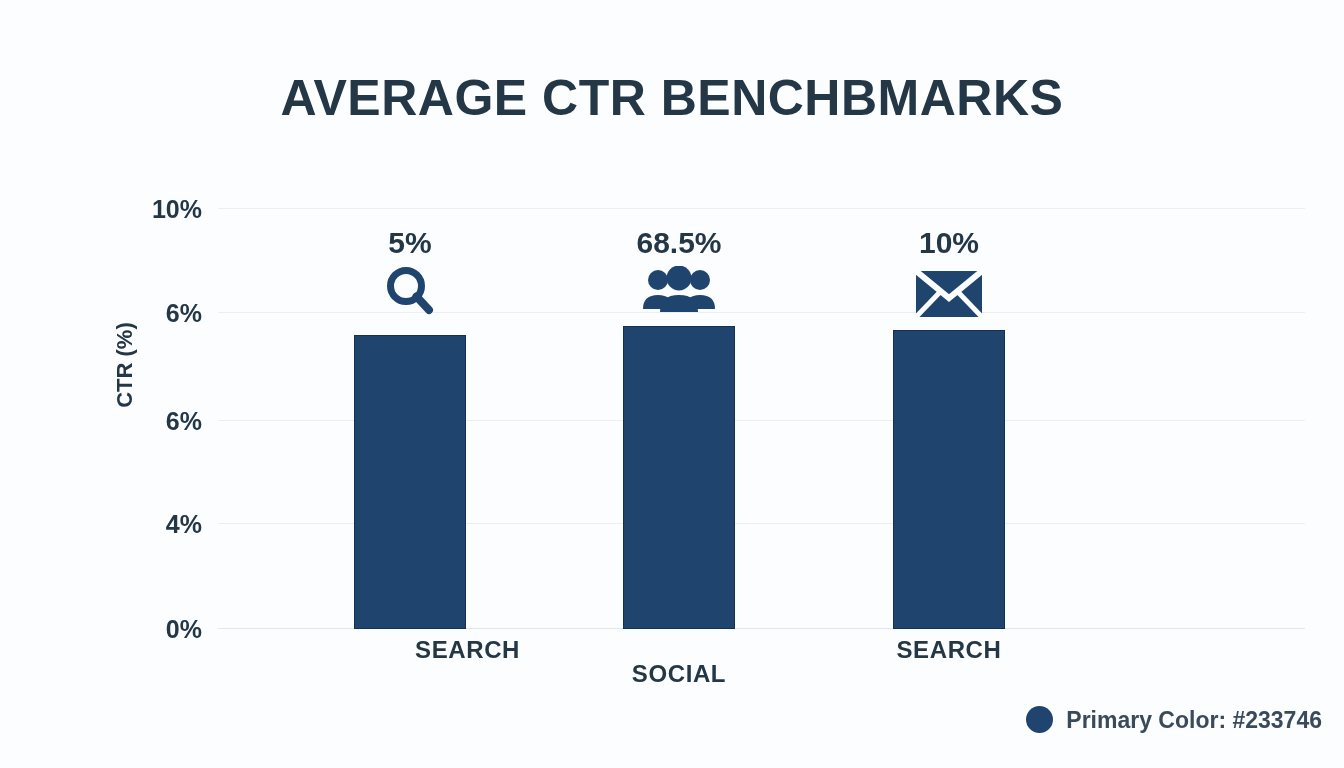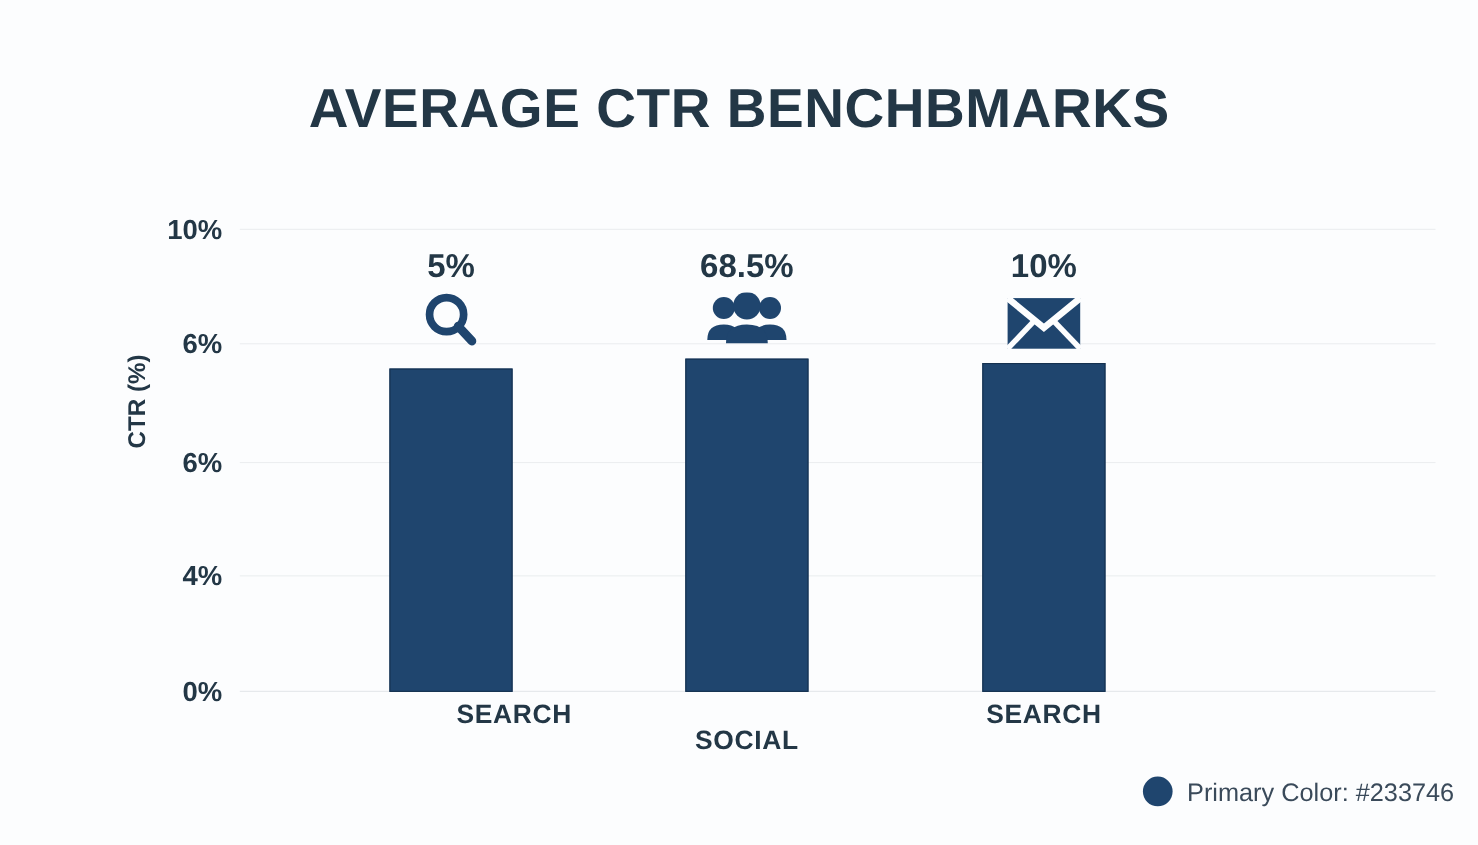--- a/index.html
+++ b/index.html
@@ -133,21 +133,21 @@
   }
   #color-swatch {
     width: 27px;
     height: 27px;
     border-radius: 50%;
     background: #1f456e;
     flex: 0 0 auto;
   }
   #color-note-text {
     font-size: 23px;
-    font-weight: 400;
+    font-weight: 700;
     color: #3a4a5a;
     line-height: 26px;
     white-space: nowrap;
   }
 </style>
 </head>
 <body>
 
 <div id="stage">
 

